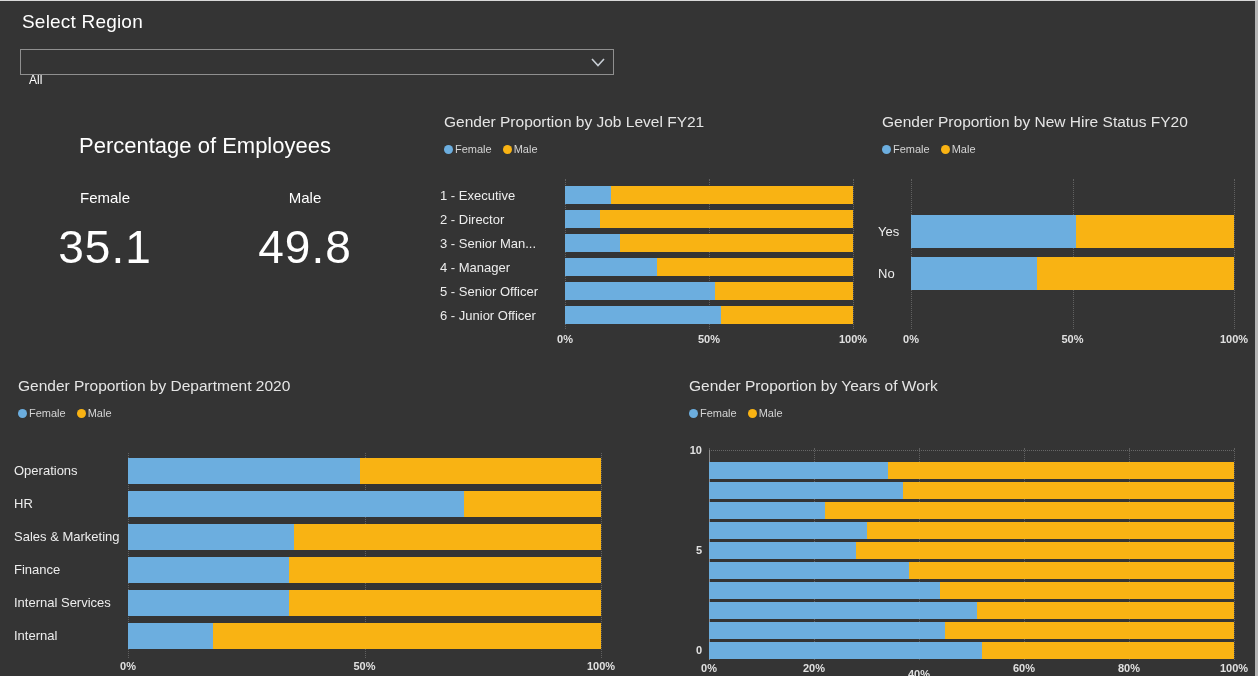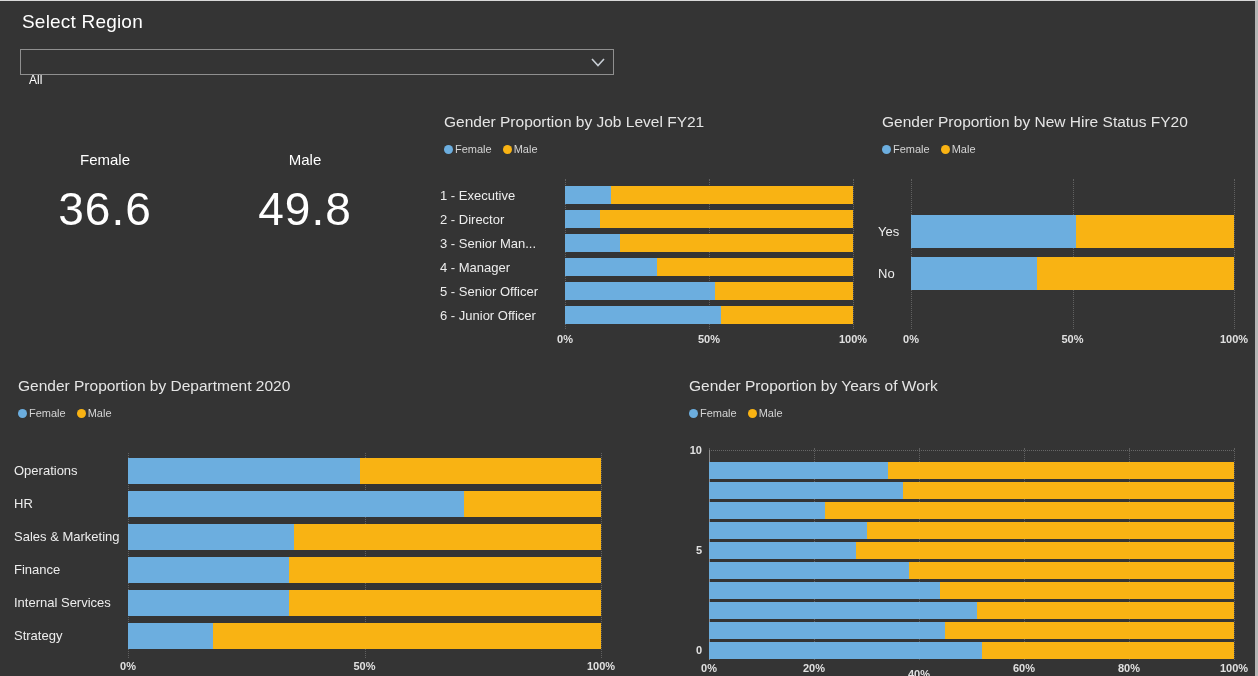--- a/index.html
+++ b/index.html
@@ -84,24 +84,25 @@
 
   <div class="slicer-label">Select Region</div>
   <div class="dropdown">
     <span class="value">All</span>
     <svg width="14" height="9" viewBox="0 0 14 9">
       <polyline points="1,1 7,7.5 13,1" fill="none" stroke="#c7cdd4" stroke-width="1.6"></polyline>
     </svg>
   </div>
 
   <div class="kpi">
+    <h1 class="kpi-title">Percentage of Employees</h1>
     <div class="kpi-cols">
       <div class="kpi-col">
         <div class="kpi-label">Female</div>
-        <div class="kpi-value">36.6</div>
+        <div class="kpi-value">35.1</div>
       </div>
       <div class="kpi-col">
         <div class="kpi-label">Male</div>
         <div class="kpi-value">49.8</div>
       </div>
     </div>
   </div>
 
   <section class="chart jl">
     <h2 class="ctitle">Gender Proportion by Job Level FY21</h2>
@@ -262,21 +263,21 @@
           </div>
         </div>
         <div class="row">
           <div class="rlabel">Internal Services</div>
           <div class="track">
             <div class="seg f" style="width: 34%;"></div>
             <div class="seg m" style="width: 66%;"></div>
           </div>
         </div>
         <div class="row">
-          <div class="rlabel">Strategy</div>
+          <div class="rlabel">Internal</div>
           <div class="track">
             <div class="seg f" style="width: 18%;"></div>
             <div class="seg m" style="width: 82%;"></div>
           </div>
         </div>
       </div>
     <div class="xaxis">
         <div class="ticks">
           <span style="left: 0%;">0%</span>
           <span style="left: 50%;">50%</span>

